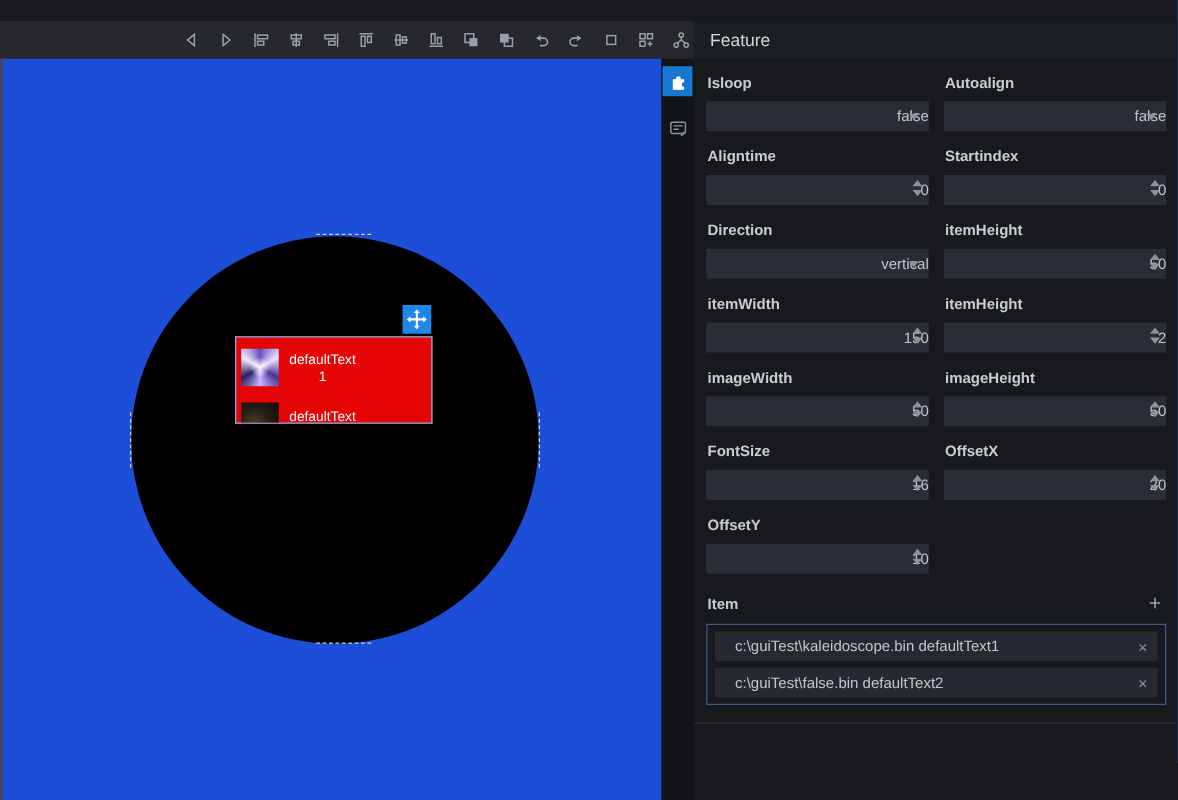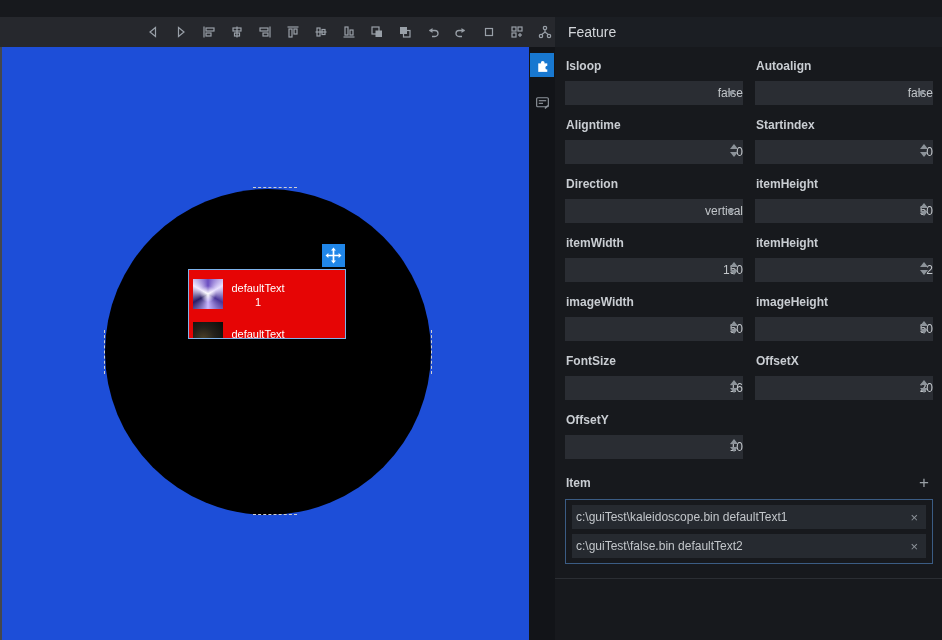--- a/index.html
+++ b/index.html
@@ -87,21 +87,21 @@
   .spin-arrows { position: absolute; right: 5px; top: 4px; display: flex; flex-direction: column; gap: 3px; align-items: center; cursor: pointer; }
   .tri-up  { width: 0; height: 0; border-left: 4px solid transparent; border-right: 4px solid transparent; border-bottom: 5px solid #8d939a; }
   .tri-down{ width: 0; height: 0; border-left: 4px solid transparent; border-right: 4px solid transparent; border-top: 5px solid #8d939a; }
 
   .item-head { display: flex; justify-content: space-between; align-items: flex-start; margin: 8px 1px 9px 1px; }
   .item-label { color: #c9cdd2; font-size: 12px; font-weight: 700; }
   .add-btn { color: #9aa0a6; font-size: 17px; line-height: 14px; cursor: pointer; padding-right: 3px; }
   .item-list { border: 1px solid #3b5c84; padding: 5px 6px; }
   .item-row {
     height: 24px; background: #262a30; display: flex; align-items: center;
-    justify-content: space-between; padding: 0 8px 0 4px; margin-bottom: 5px; text-align: center;
+    justify-content: space-between; padding: 0 8px 0 16px; margin-bottom: 5px; text-align: center;
   }
   .item-row:last-child { margin-bottom: 0; }
   .item-text { color: #c2c6ca; font-size: 12px; white-space: nowrap; overflow: hidden; }
   .remove-btn { color: #8d939a; font-size: 13px; cursor: pointer; padding-left: 8px; }
   .panel-divider { height: 1px; background: #2b2e33; margin: 14px -9px 0 -10px; }
 </style>
 </head>
 <body>
 
 <div class="app">

